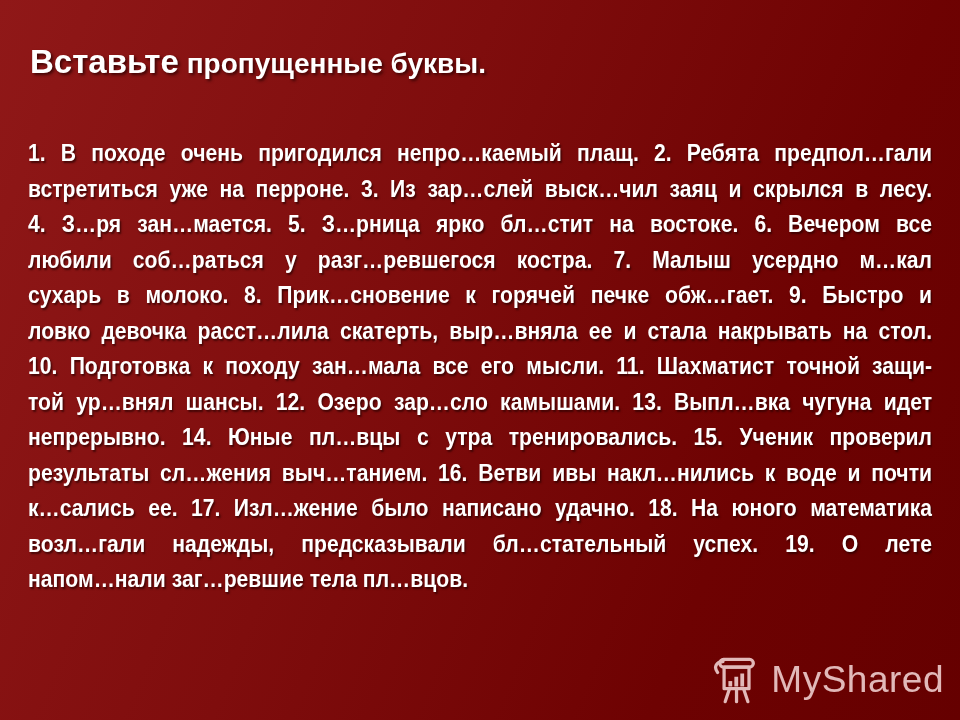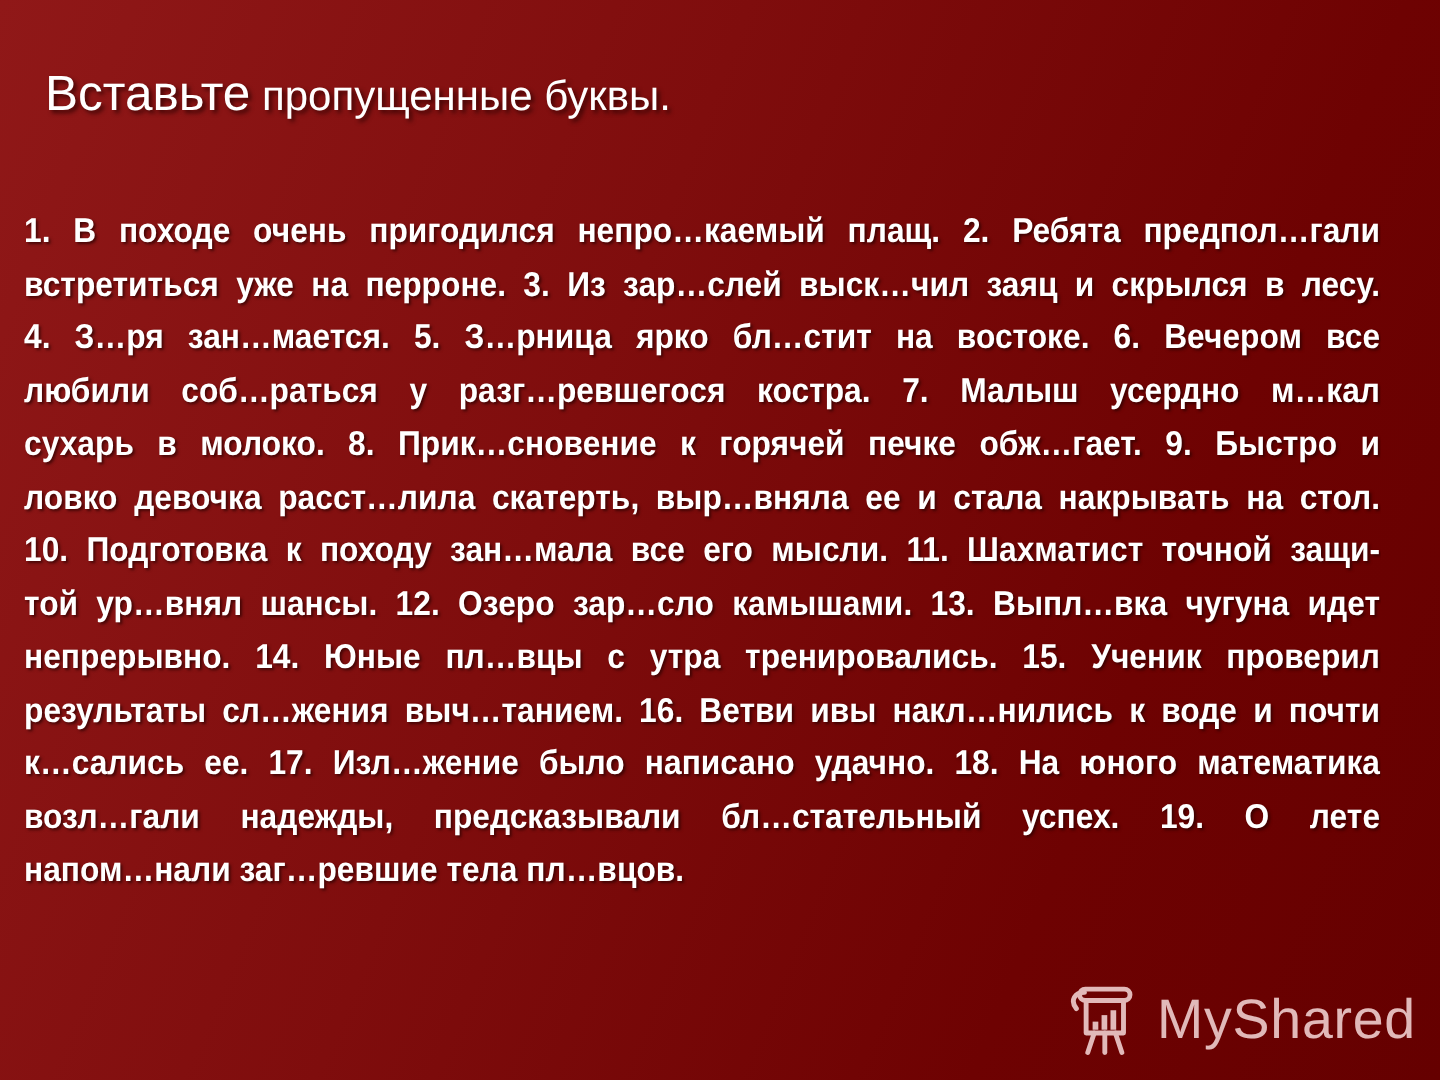--- a/index.html
+++ b/index.html
@@ -9,29 +9,29 @@
     height: 720px;
     overflow: hidden;
     background: linear-gradient(112deg, #901818 0%, #7f0d0d 40%, #6e0202 75%, #650000 100%);
     font-family: "Liberation Sans", sans-serif;
   }
   .title {
     position: absolute;
     left: 30px;
     top: 22px;
     color: #ffffff;
-    font-weight: normal;
+    font-weight: bold;
     text-shadow: 2px 2px 3px rgba(40,0,0,0.75);
     white-space: nowrap;
   }
   .title-main { font-size: 33px; }
   .title-rest { font-size: 28px; }
   .textblock {
     position: absolute;
-    left: 16px;
+    left: 28px;
     top: 136px;
     width: 904px;
     color: #ffffff;
     font-weight: bold;
     text-shadow: 1.5px 1.5px 2px rgba(40,0,0,0.7);
   }
   .line {
     font-size: 23px;
     line-height: 35.5px;
     height: 35.5px;

